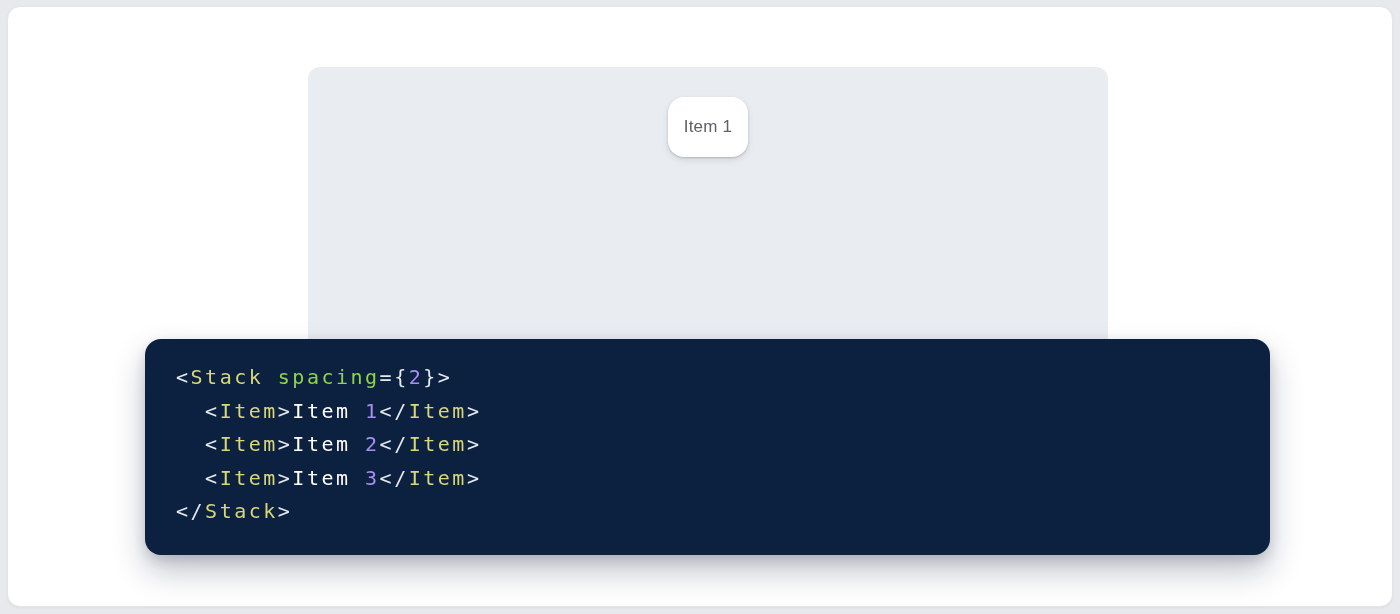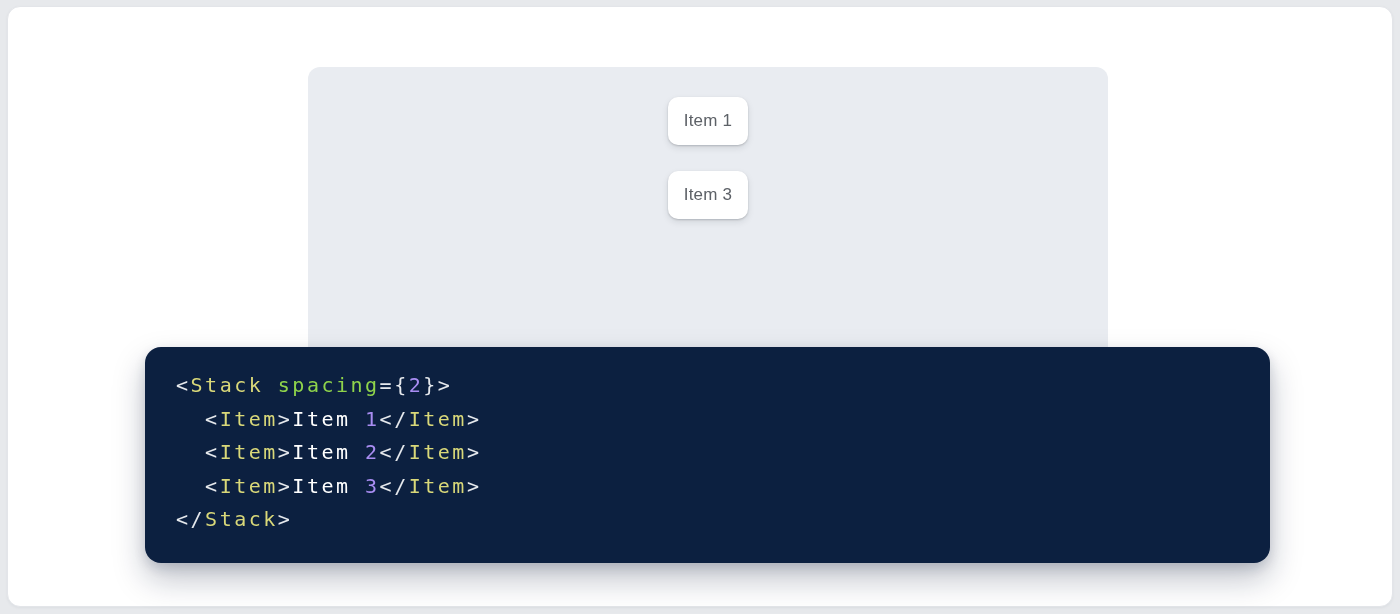--- a/index.html
+++ b/index.html
@@ -40,35 +40,35 @@
     border-radius: 12px;
   }
   .stack-demo {
     display: flex;
     flex-direction: column;
     align-items: center;
     padding-top: 30px;
     gap: 26px;
   }
   .stack-item {
-    width: 80px; height: 48px;
+    width: 80px; height: 60px;
     background: var(--item-card-background);
-    border-radius: 10px;
+    border-radius: 16px;
     box-shadow: 0 1px 2px rgba(20,25,35,0.20), 0 3px 7px rgba(20,25,35,0.10);
     display: flex;
     align-items: center;
     justify-content: center;
     color: var(--item-text);
     font-size: 17px;
     letter-spacing: 0.2px;
     white-space: nowrap;
   }
   .code-block {
     position: absolute;
-    left: 137px; top: 340px;
+    left: 137px; top: 332px;
     width: 1125px; height: 216px;
     background: var(--code-background);
     border-radius: 16px;
     box-shadow: 0 16px 32px rgba(12,25,55,0.26), 0 5px 12px rgba(12,25,55,0.14);
     padding: 22px 20px 0 31px;
     overflow: hidden;
   }
   .code-content {
     font-family: "DejaVu Sans Mono", "Liberation Mono", monospace;
     font-size: 20px;
@@ -86,23 +86,20 @@
 </head>
 <body>
 
 <div class="app-card">
 
   <div class="demo-panel">
     <div class="stack-demo">
       <div class="stack-item">
         <span>Item 1</span>
       </div>
-      <div class="stack-item">
-        <span>Item 3</span>
-      </div>
     </div>
   </div>
 
   <div class="code-block">
     <div class="code-content"><div><span class="tok-punct">&lt;</span><span class="tok-tag">Stack</span><span class="tok-punct"> </span><span class="tok-attr">spacing</span><span class="tok-punct">={</span><span class="tok-num">2</span><span class="tok-punct">}&gt;</span></div><div><span class="tok-punct">  &lt;</span><span class="tok-tag">Item</span><span class="tok-punct">&gt;</span><span class="tok-text">Item </span><span class="tok-num">1</span><span class="tok-punct">&lt;/</span><span class="tok-tag">Item</span><span class="tok-punct">&gt;</span></div><div><span class="tok-punct">  &lt;</span><span class="tok-tag">Item</span><span class="tok-punct">&gt;</span><span class="tok-text">Item </span><span class="tok-num">2</span><span class="tok-punct">&lt;/</span><span class="tok-tag">Item</span><span class="tok-punct">&gt;</span></div><div><span class="tok-punct">  &lt;</span><span class="tok-tag">Item</span><span class="tok-punct">&gt;</span><span class="tok-text">Item </span><span class="tok-num">3</span><span class="tok-punct">&lt;/</span><span class="tok-tag">Item</span><span class="tok-punct">&gt;</span></div><div><span class="tok-punct">&lt;/</span><span class="tok-tag">Stack</span><span class="tok-punct">&gt;</span></div></div>
   </div>
 
 </div>
 
 </body></html>

